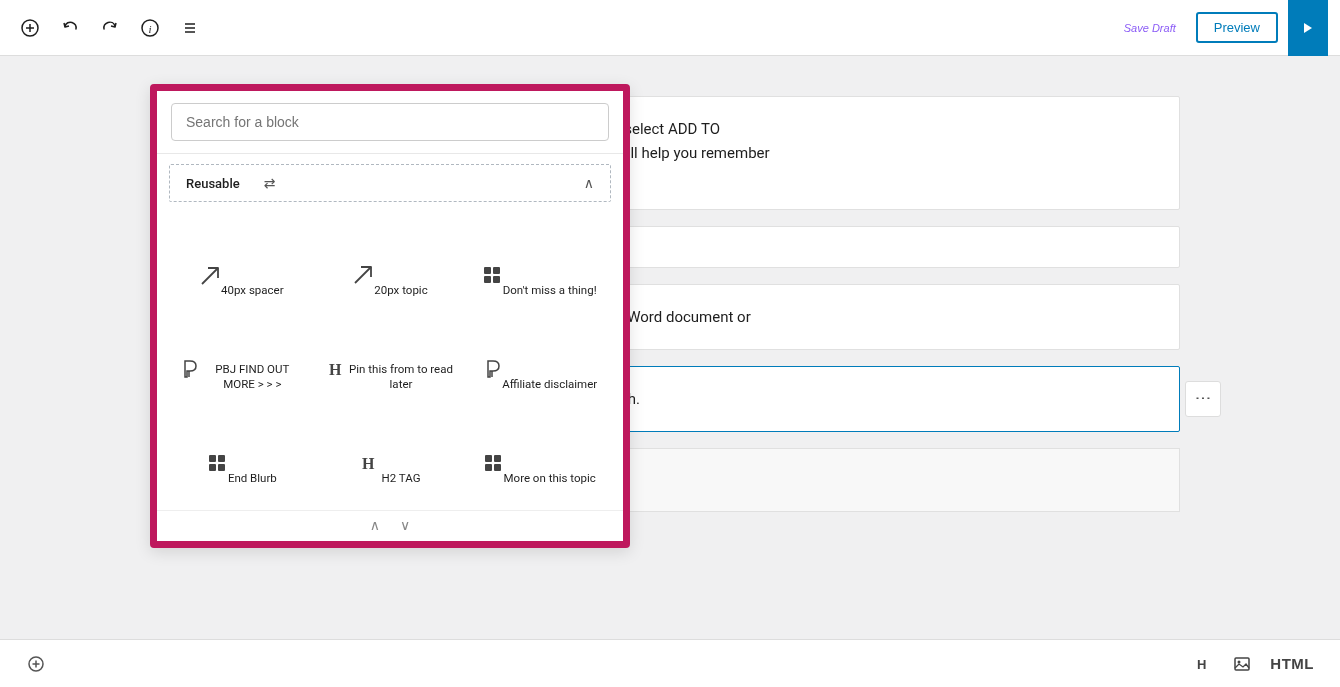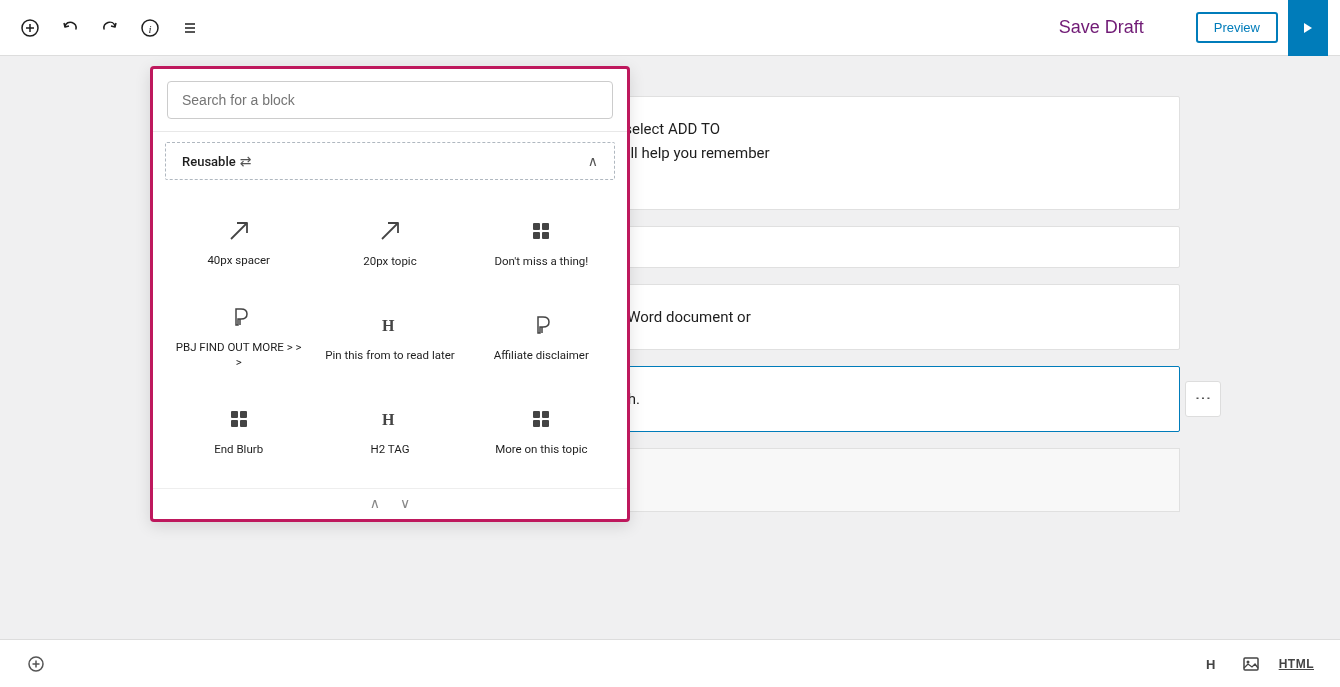--- a/index.html
+++ b/index.html
@@ -43,36 +43,36 @@
     }
     .toolbar-right {
       margin-left: auto;
       display: flex;
       align-items: center;
       gap: 10px;
     }
     .save-draft-btn {
       background: transparent;
       border: none;
-      color: #701a75;
-      font-size: 18px;
+      color: #8b5cf6;
+      font-size: 11px;
       cursor: pointer;
       padding: 6px 10px;
       border-radius: 3px;
+      font-style: italic;
     }
     .preview-btn {
       background: #fff;
       border: 2px solid #007cba;
       color: #007cba;
       font-size: 13px;
       font-weight: 500;
       cursor: pointer;
       padding: 6px 16px;
       border-radius: 3px;
-      margin-left: 32px;
     }
     .publish-btn {
       background: #007cba;
       border: none;
       color: #fff;
       font-size: 13px;
       font-weight: 500;
       cursor: pointer;
       padding: 8px 14px;
       border-radius: 0;
@@ -86,25 +86,25 @@
     
     .editor-area {
       display: flex;
       height: calc(687px - 56px);
       position: relative;
     }
 
     
     .block-inserter {
       position: absolute;
-      top: 10px;
+      top: 28px;
       left: 150px;
       width: 480px;
       background: #fff;
-      border: 3px solid #be185d;
+      border: 7px solid #be185d;
       border-radius: 4px;
       box-shadow: 0 4px 16px rgba(0,0,0,0.12);
       z-index: 100;
     }
     .search-wrapper {
       padding: 12px 14px;
       border-bottom: 1px solid #e8e8e8;
     }
     .search-input {
       width: 100%;
@@ -125,21 +125,21 @@
       margin: 10px 12px;
       border-radius: 2px;
       cursor: pointer;
     }
     .section-title {
       font-size: 13px;
       font-weight: 500;
       color: #1e1e1e;
       display: flex;
       align-items: center;
-      gap: 4px;
+      gap: 24px;
     }
     .reusable-icon {
       font-size: 14px;
       color: #555;
     }
     .chevron-up {
       font-size: 14px;
       color: #555;
     }
 
@@ -147,22 +147,22 @@
     .blocks-grid {
       display: grid;
       grid-template-columns: repeat(3, 1fr);
       padding: 8px 12px 12px;
       gap: 4px;
       max-height: 480px;
       overflow-y: auto;
     }
     .block-item {
       display: flex;
-      flex-direction: column;
-      align-items: center;
+      flex-direction: row;
+      align-items: flex-end;
       justify-content: center;
       padding: 14px 8px 12px;
       border-radius: 4px;
       cursor: pointer;
       text-align: center;
       min-height: 90px;
     }
     .block-icon {
       font-size: 22px;
       color: #444;
@@ -261,29 +261,28 @@
       font-size: 16px;
       color: #444;
     }
     .bottom-toolbar-right {
       margin-left: auto;
       display: flex;
       align-items: center;
       gap: 6px;
     }
     .html-btn {
-      font-size: 12px;
+      font-size: 15px;
       font-weight: 700;
       color: #444;
       background: transparent;
       border: none;
       cursor: pointer;
       padding: 4px 6px;
       letter-spacing: 0.5px;
-      text-decoration: underline;
     }
   </style>
 </head>
 <body>
 
 <div class="top-toolbar">
   <div class="toolbar-left">
     <button class="toolbar-icon-btn" title="Add block">
       <svg width="18" height="18" viewBox="0 0 18 18" fill="none" xmlns="http://www.w3.org/2000/svg">
         <circle cx="9" cy="9" r="8" stroke="#1e1e1e" stroke-width="1.5"></circle>

